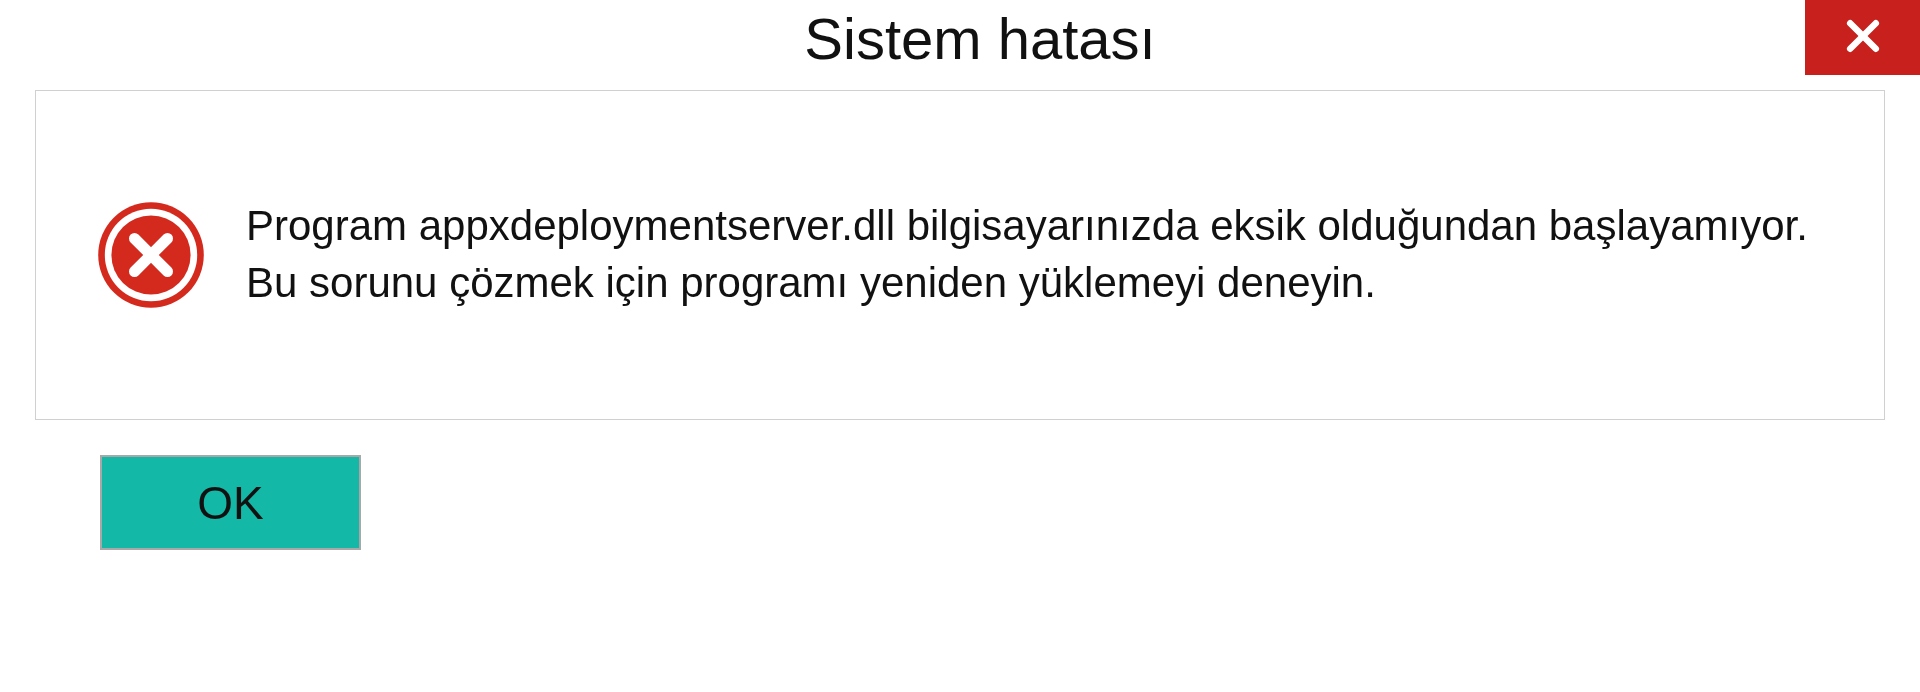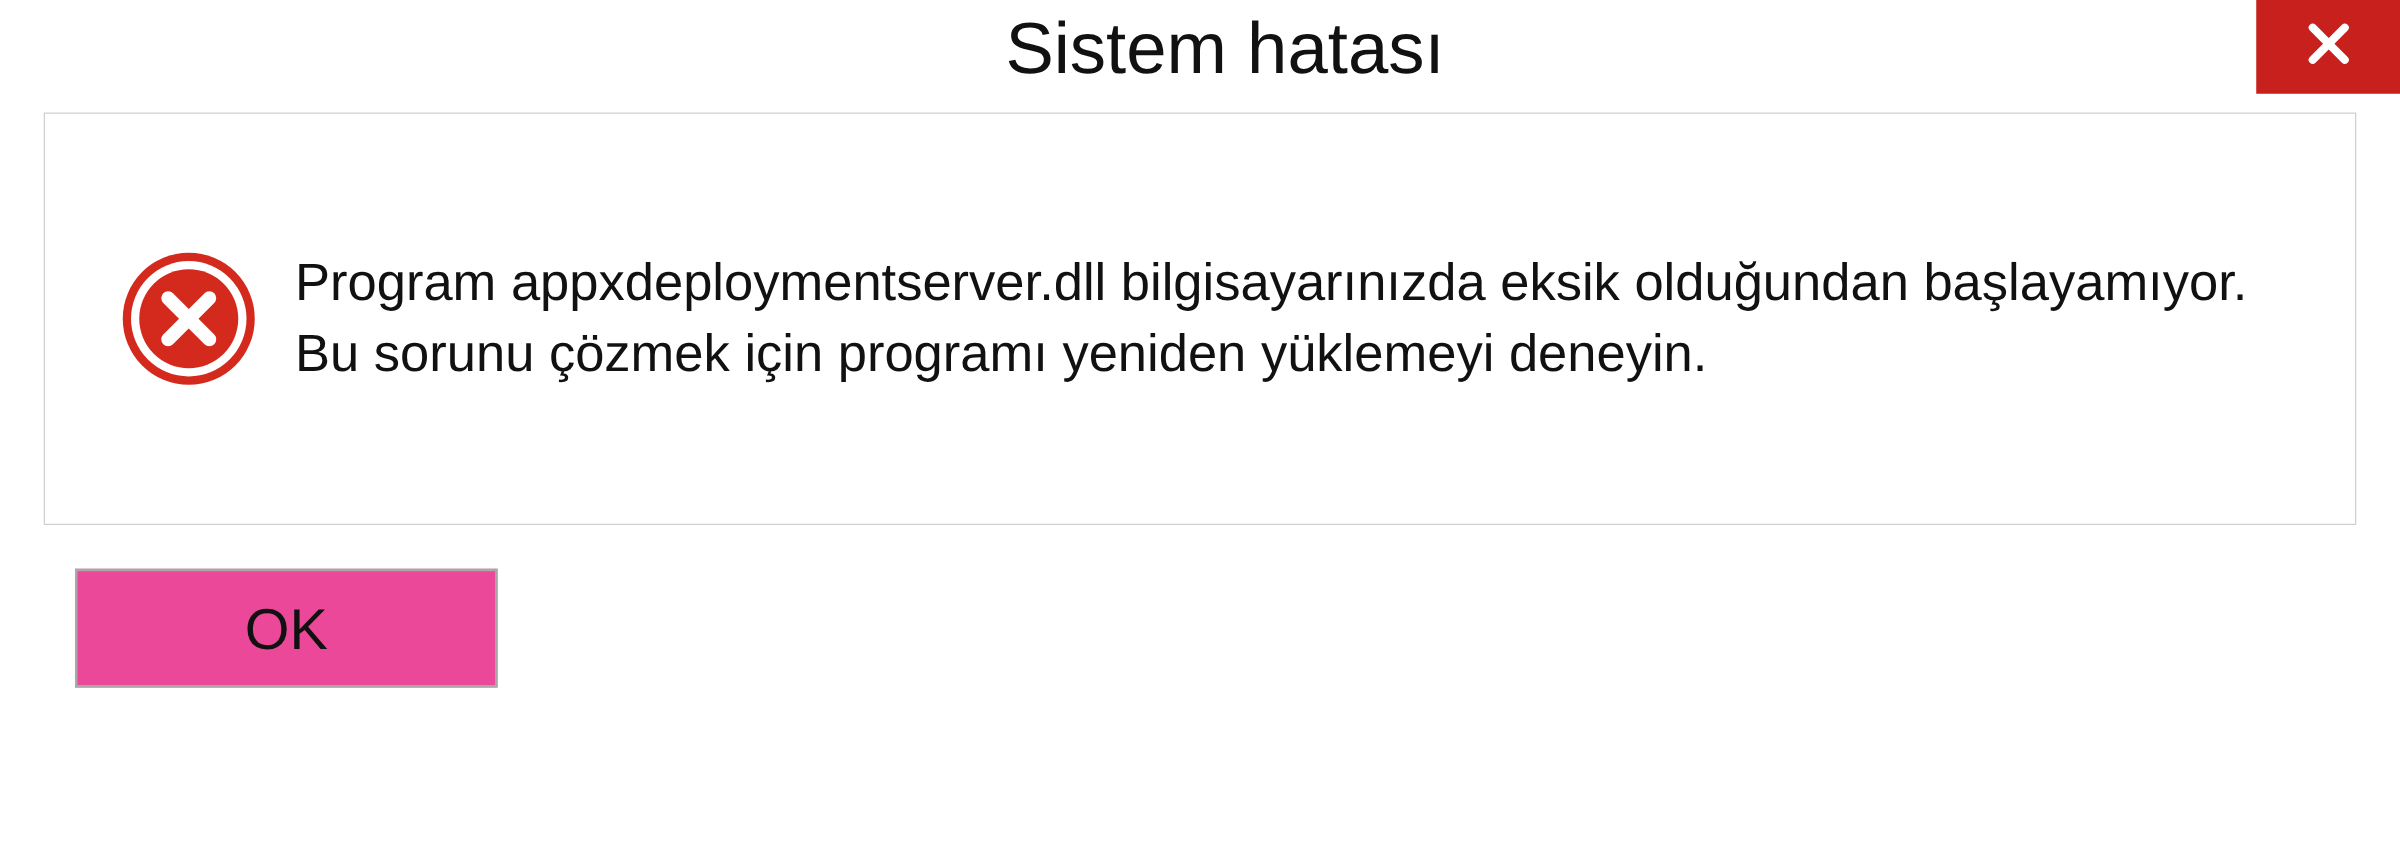--- a/index.html
+++ b/index.html
@@ -45,21 +45,21 @@
       width: 44px;
       height: 44px;
     }
     .content-box {
       margin: 0 35px;
       border: 1px solid #d0d0d0;
       background: #ffffff;
       padding: 70px 68px 70px 60px;
       display: flex;
       align-items: center;
-      gap: 30px;
+      gap: 40px;
       min-height: 330px;
     }
     .error-icon {
       flex-shrink: 0;
       width: 110px;
       height: 110px;
     }
     .message-text {
       font-size: 42px;
       line-height: 1.35;
@@ -74,31 +74,32 @@
     }
     .watermark {
       font-size: 68px;
       font-weight: 800;
       color: #d42a1e;
       font-style: italic;
       letter-spacing: 1px;
       font-family: Arial, sans-serif;
     }
     .ok-button {
-      width: 338px;
+      width: 261px;
       height: 95px;
-      background: #ec4899;
+      background: #14b8a6;
       border: 2px solid #a8a8a8;
       font-size: 46px;
       color: #111;
       display: flex;
       align-items: center;
       justify-content: center;
       cursor: pointer;
       font-family: 'Segoe UI', Tahoma, Arial, sans-serif;
+      margin-left: 40px;
     }
   </style>
 </head>
 <body>
 
 <div class="titlebar">
   <div class="title-text">Sistem hatası</div>
   <div class="close-button">
     <span>
       <svg viewBox="0 0 24 24" fill="none" stroke="#ffffff" stroke-width="3.5" stroke-linecap="round">

